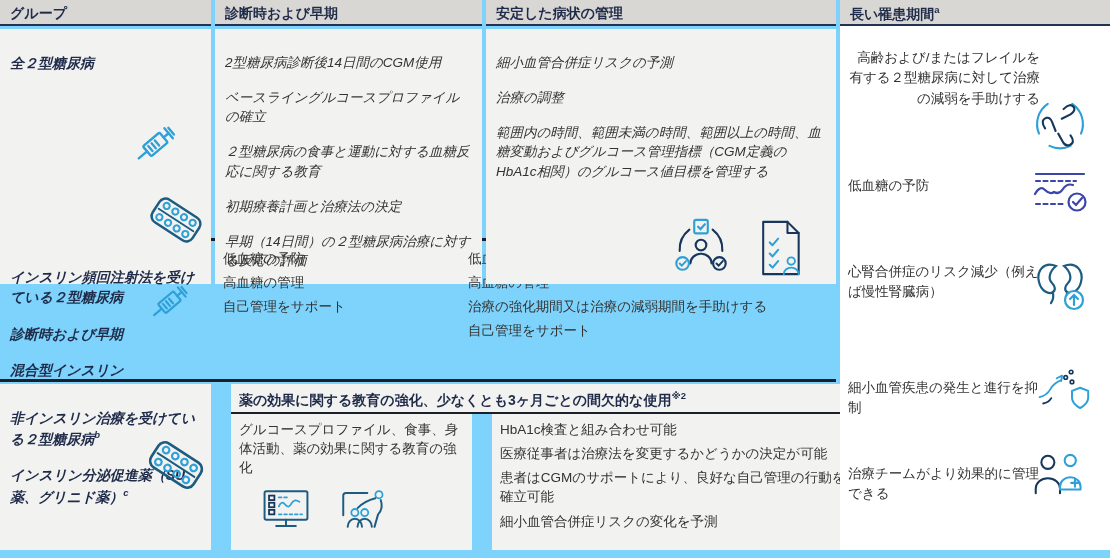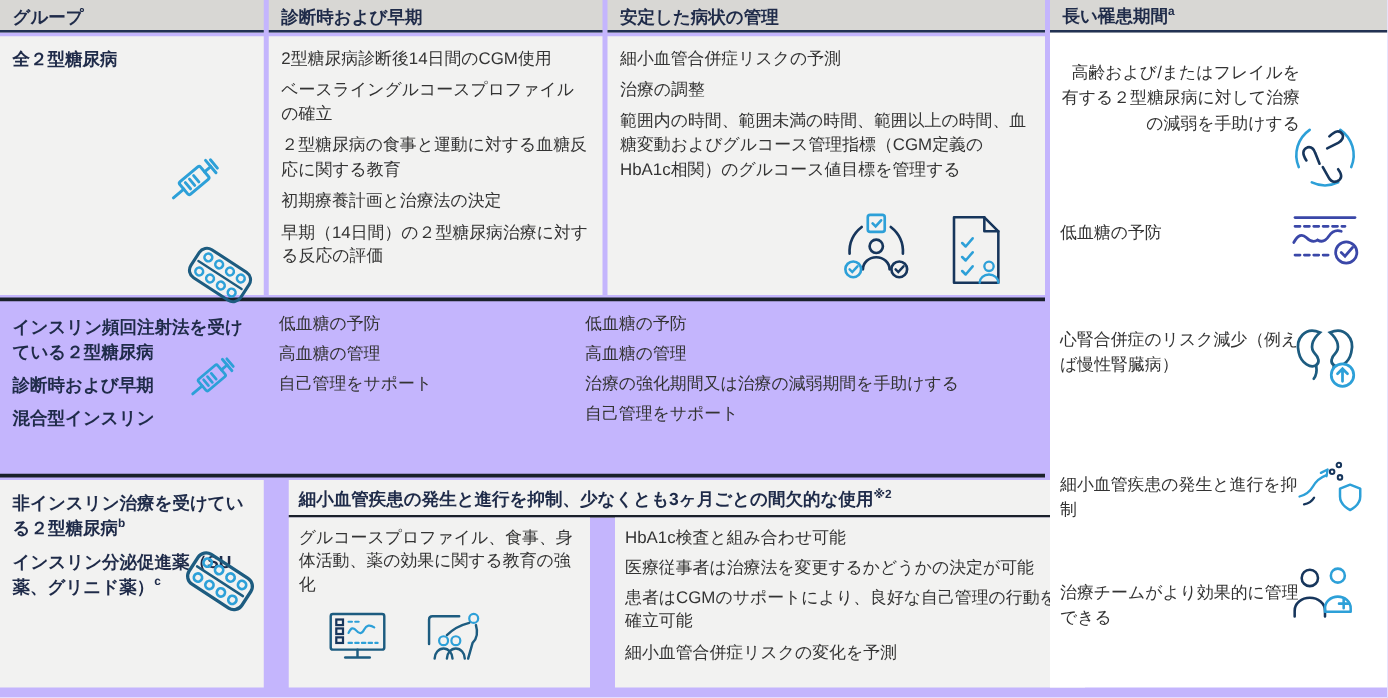--- a/index.html
+++ b/index.html
@@ -1,31 +1,31 @@
 <!DOCTYPE html>
 <html><head>
 <meta charset="utf-8">
 <style>
   html,body{margin:0;padding:0;background:#fff;}
   body{width:1110px;height:558px;font-family:"Liberation Sans","DejaVu Sans",sans-serif;color:#333;}
-  .canvas{position:relative;width:1110px;height:558px;overflow:hidden;background:#c4b5fd;}
+  .canvas{position:relative;width:1110px;height:558px;overflow:hidden;background:#7dd3fc;}
   .layout{display:flex;}
   .left{width:836px;margin-right:4px;}
   .right-panel{width:270px;position:relative;background:#fff;}
 
   
   .hdr-row{display:grid;grid-template-columns:211px 267px 350px;column-gap:4px;}
   .hdr-cell{background:#d8d7d4;border-bottom:2px solid #223253;font-weight:bold;color:#1f2b49;
             font-size:14px;padding:5px 10px 3px;height:26px;box-sizing:border-box;white-space:nowrap;}
   .rp-hdr{background:#d8d7d4;border-bottom:2px solid #223253;font-weight:bold;color:#1f2b49;
           font-size:14px;padding:4px 10px 3px;height:26px;box-sizing:border-box;}
 
   .cellbg{background:#f2f2f1;}
   .cell{padding:8px 10px;box-sizing:border-box;font-size:13.5px;line-height:1.42;}
-  .cell p{margin:0 0 6px;}
+  .cell p{margin:16px 0 6px;font-style:italic;}
   .grp{font-weight:bold;color:#1f2b49;font-size:14px;line-height:1.45;margin:0;}
   sup{font-size:9.5px;}
 
   .row1{display:grid;grid-template-columns:211px 267px 350px;column-gap:4px;margin-top:3px;height:207px;}
   .divider{height:3px;background:#1a202a;width:836px;margin:2px 0;}
 
   .row2{display:grid;grid-template-columns:211px 241px 376px;grid-template-rows:30px 1fr;column-gap:4px;height:134px;}
   .row3{display:grid;grid-template-columns:211px 241px 376px;grid-template-rows:30px 1fr;column-gap:20px;height:166px;}
   .groupcell{grid-row:1/3;position:relative;}
   .spanhdr{grid-column:2/4;font-weight:bold;color:#1f2b49;font-size:14px;padding:6px 8px 3px;
@@ -197,21 +197,21 @@
                   <circle cx="17" cy="38.5" r="3"></circle>
                     <circle cx="27" cy="38.5" r="3"></circle>
                     <circle cx="37" cy="38.5" r="3"></circle>
                     <circle cx="47" cy="38.5" r="3"></circle>
                 </g>
               </g>
             </svg>
           </span>
         </div>
         <div class="spanhdr cellbg">
-          <span>細小血管疾患の発生と進行を抑制、少なくとも3ヶ月ごとの間欠的な使用</span><sup>※2</sup>
+          <span>薬の効果に関する教育の強化、少なくとも3ヶ月ごとの間欠的な使用</span><sup>※2</sup>
         </div>
         <div class="subcell cellbg r3c2">
           <p>グルコースプロファイル、食事、身体活動、薬の効果に関する教育の強化</p>
           <div class="icons">
             <span>
               <svg viewBox="0 0 56 48" width="50" height="44">
                 <g fill="none" stroke-linecap="round">
                   <rect x="4" y="4" width="48" height="32" rx="2" stroke="#1d5c80" stroke-width="2.2"></rect>
                   <line x1="28" y1="36" x2="28" y2="42" stroke="#1d5c80" stroke-width="2.2"></line>
                   <line x1="17" y1="43" x2="39" y2="43" stroke="#1d5c80" stroke-width="2.2"></line>

